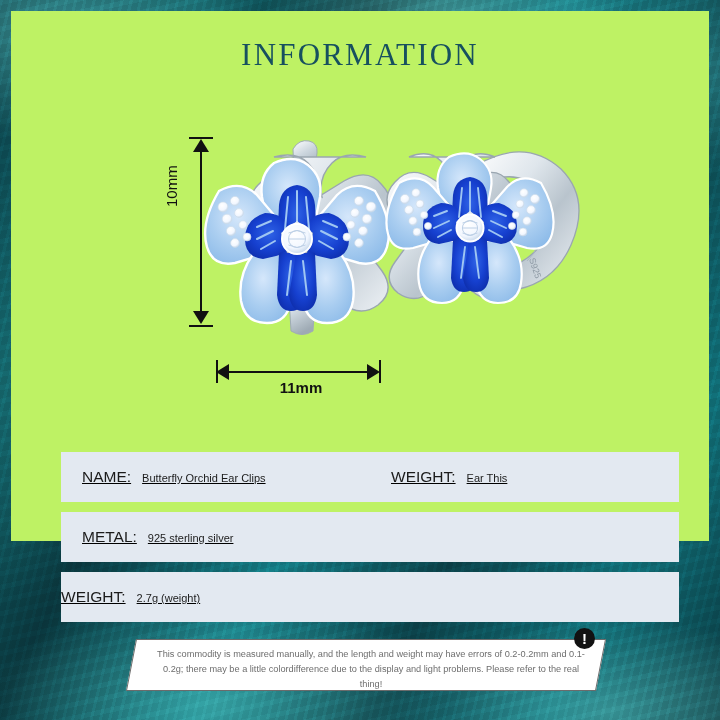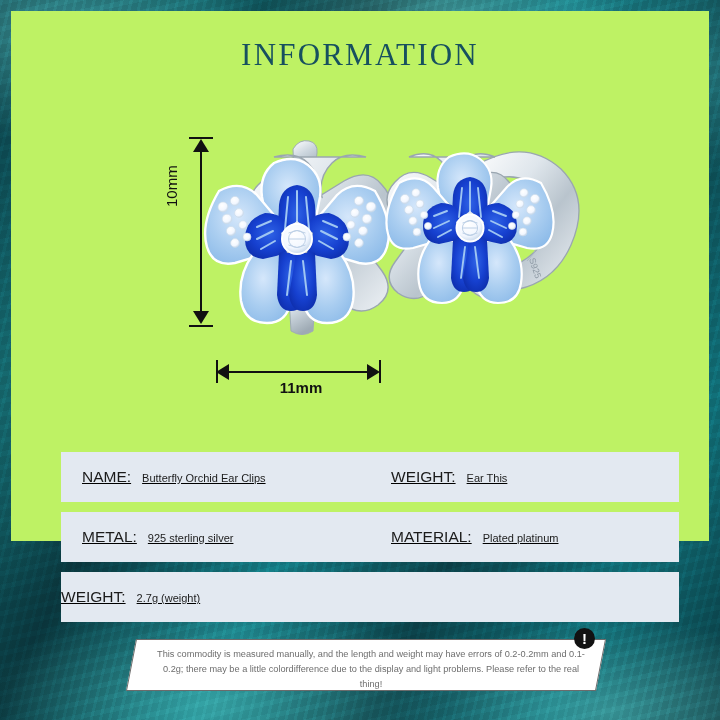--- a/index.html
+++ b/index.html
@@ -280,24 +280,20 @@
           <span class="spec-label">WEIGHT:</span>
           <span class="spec-value">Ear This</span>
         </div>
       </div>
 
       <div class="spec-row">
         <div class="spec-cell left">
           <span class="spec-label">METAL:</span>
           <span class="spec-value">925 sterling silver</span>
         </div>
-        <div class="spec-cell right">
-          <span class="spec-label">MATERIAL:</span>
-          <span class="spec-value">Plated platinum</span>
-        </div>
       </div>
 
       <div class="spec-row">
         <div class="spec-cell right">
           <span class="spec-label">WEIGHT:</span>
           <span class="spec-value">2.7g (weight)</span>
         </div>
       </div>
 
     </div>

